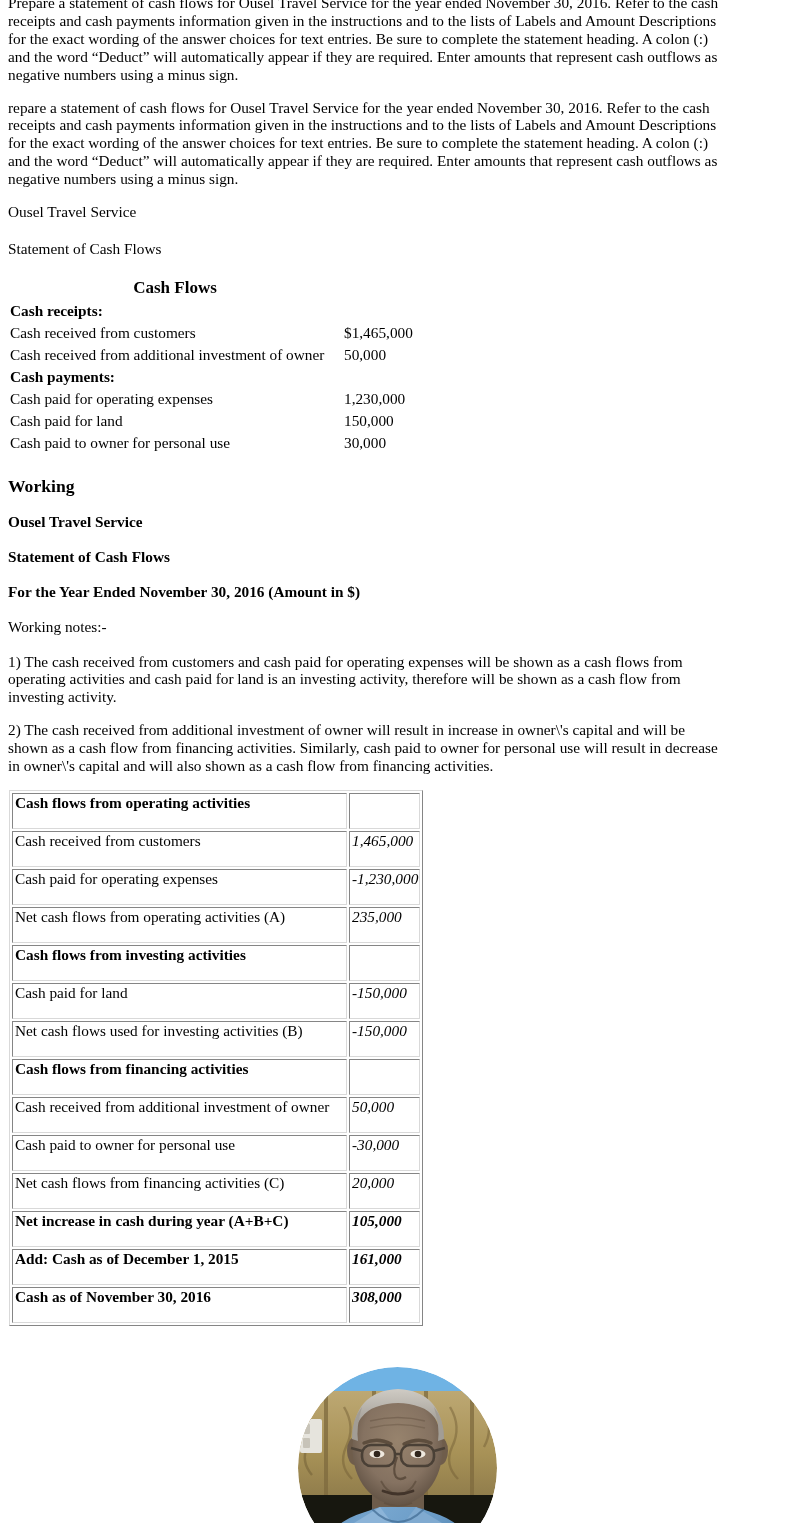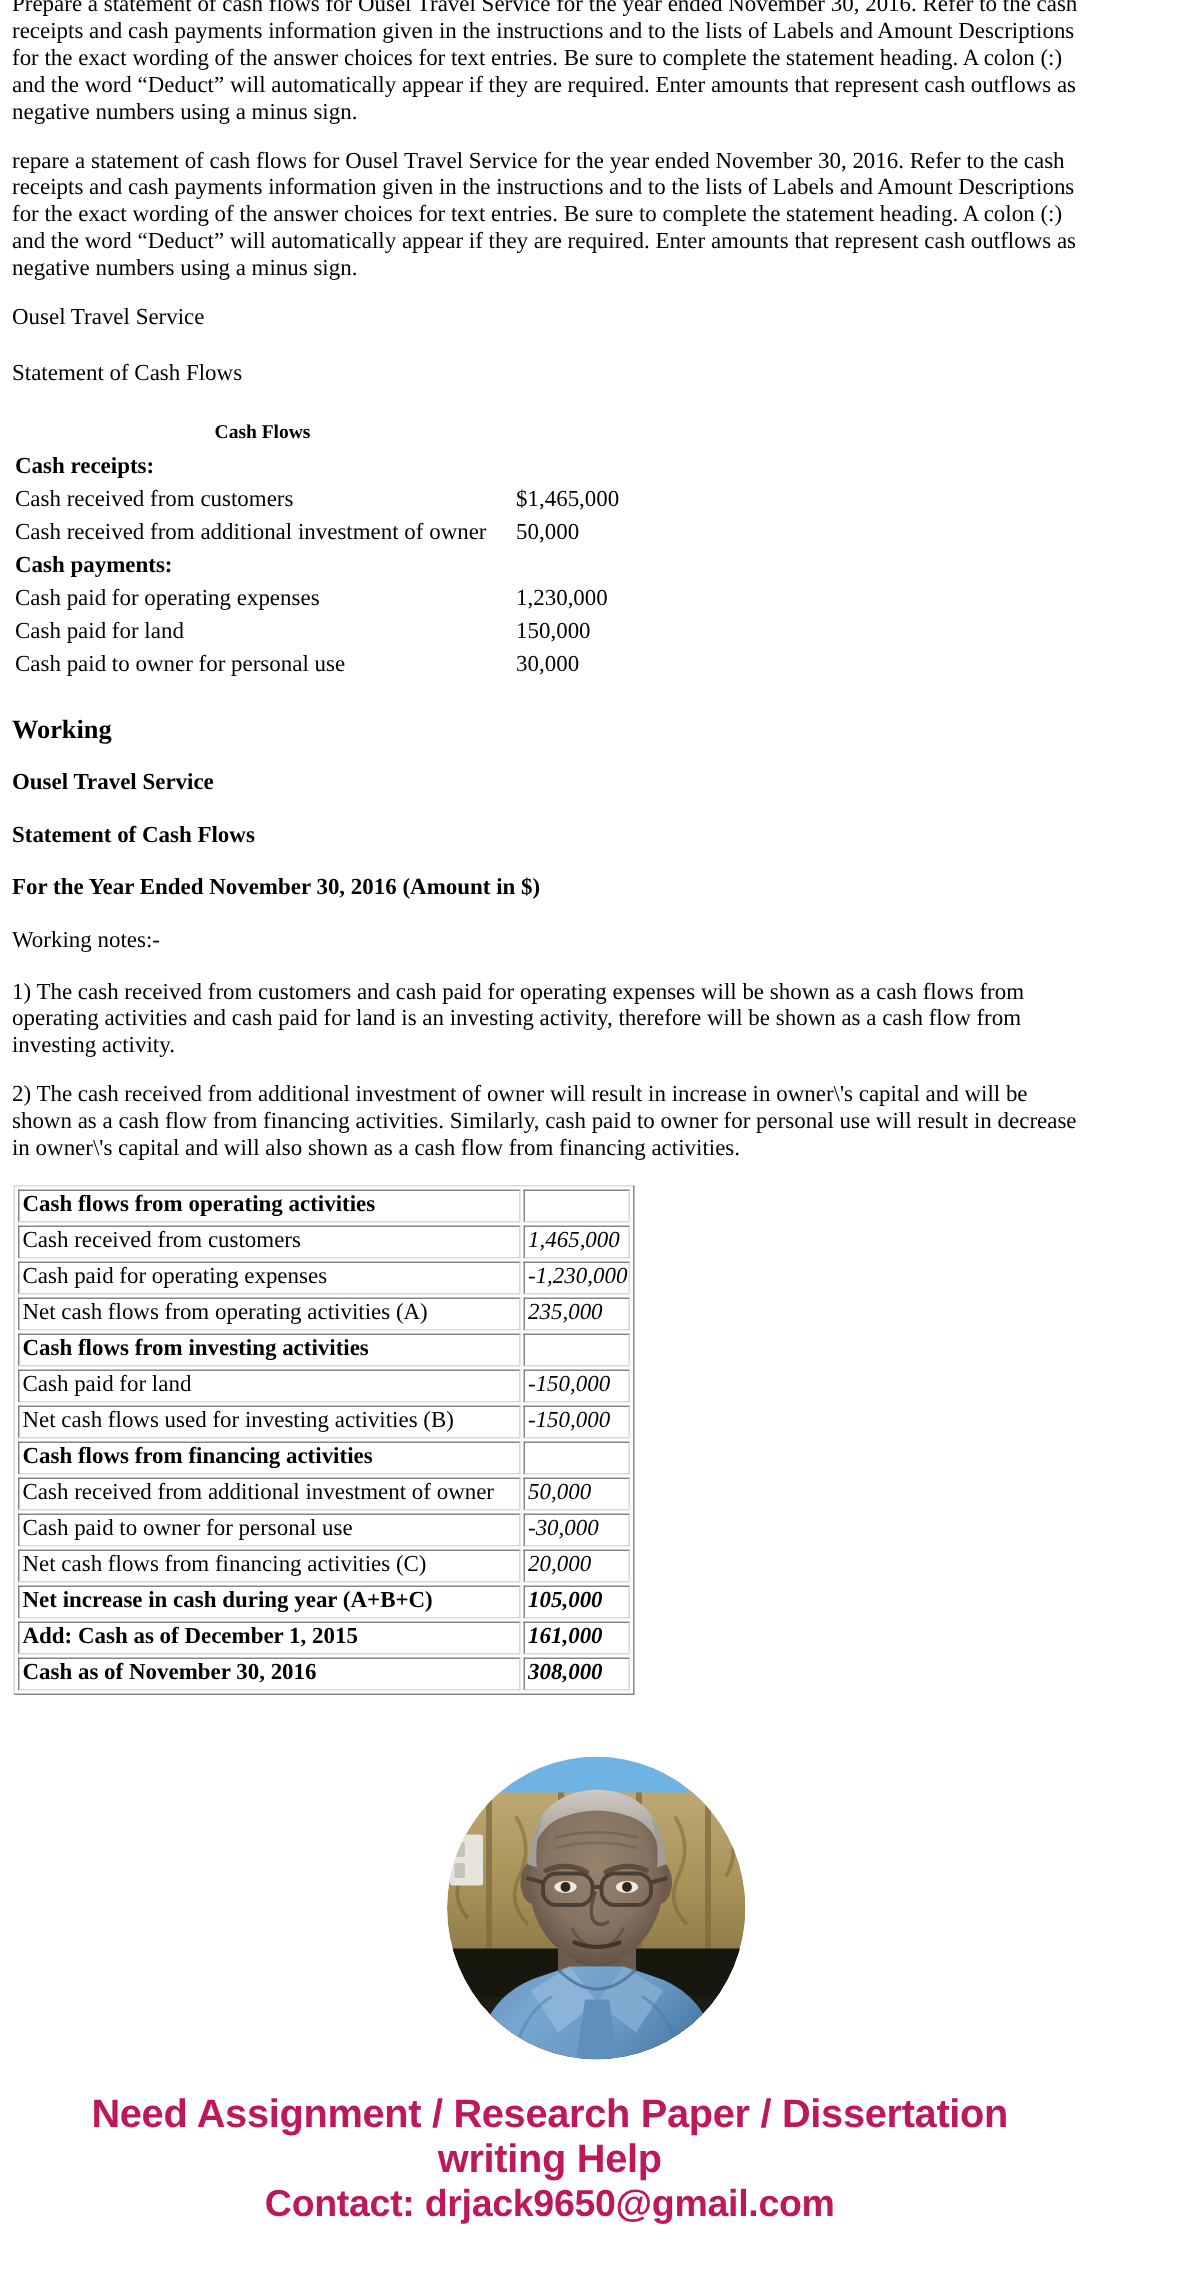--- a/index.html
+++ b/index.html
@@ -59,21 +59,21 @@
     vertical-align: top;
     white-space: nowrap;
   }
   table.summary td.col1 {
     min-width: 330px;
   }
   table.summary th.cap {
     font-weight: bold;
     text-align: center;
     padding: 0 2px 1px 2px;
-    font-size: 13px;
+    font-size: 17px;
   }
   .bold { font-weight: bold; }
 
   
   h3.solution {
     font-family: "Liberation Serif", "DejaVu Serif", serif;
     font-size: 17.6px;
     font-weight: bold;
     line-height: 20px;
     margin: 22px 0 17px 0;
@@ -111,21 +111,21 @@
     border: 1px outset #d9d9d9;
     background: #ffffff;
     font-family: "Liberation Serif", "DejaVu Serif", serif;
     font-size: 15.3px;
     line-height: 18px;
     width: 408px;
     table-layout: fixed;
   }
   table.stmt td {
     border: 1px inset #d9d9d9;
-    padding: 0px 1px 1px 2px;
+    padding: 0px 1px 15px 2px;
     vertical-align: top;
     white-space: nowrap;
     overflow: visible;
     height: 19px;
   }
   table.stmt td.lbl { width: 330px; }
   table.stmt td.amt { width: 66px; font-style: italic; }
   table.stmt tr.hdr td { font-weight: bold; }
   table.stmt tr.total td { font-weight: bold; }
 

